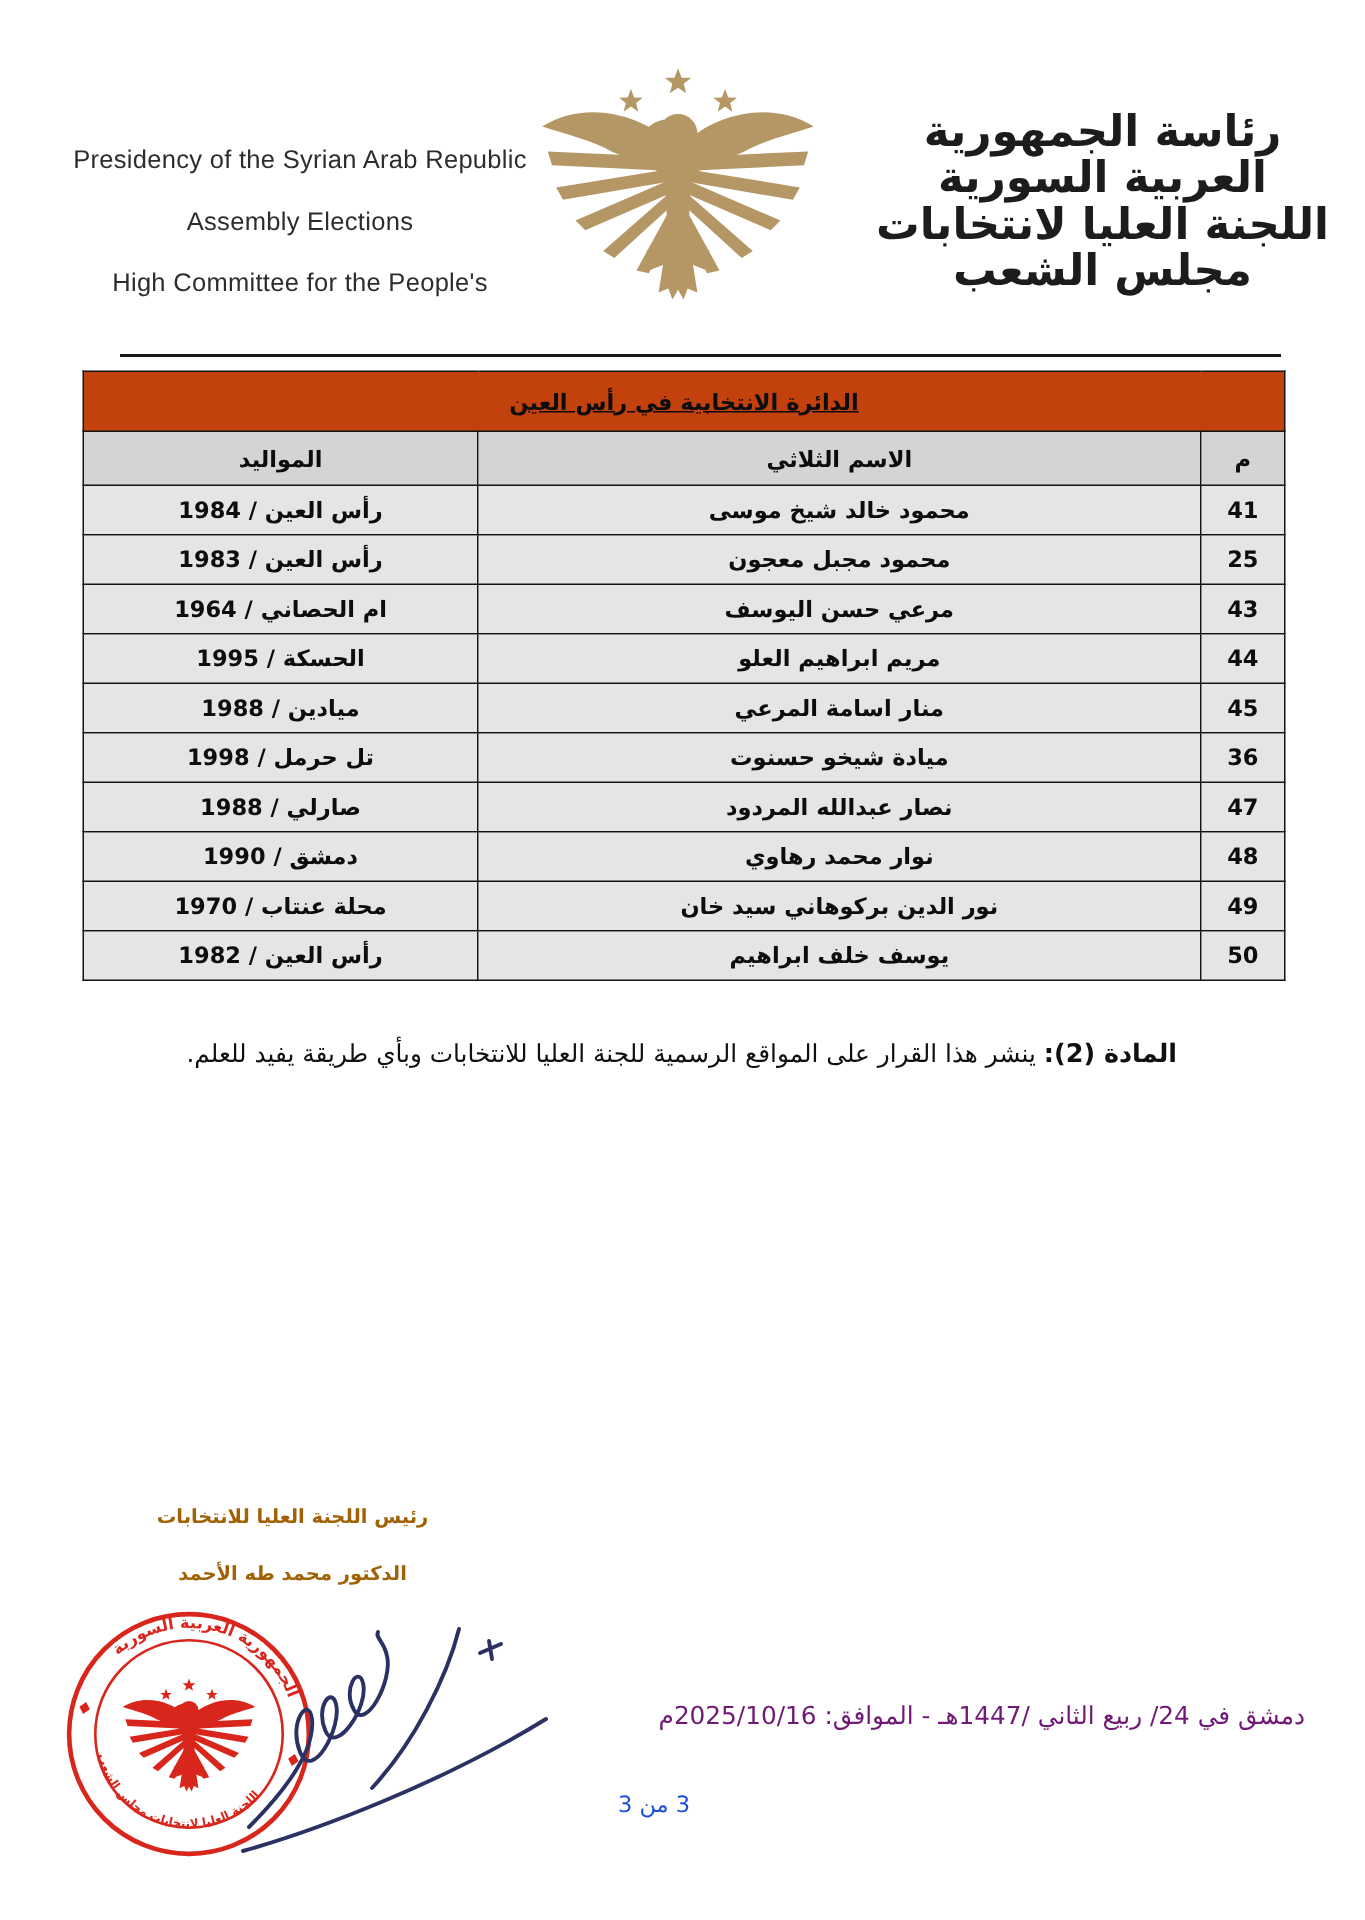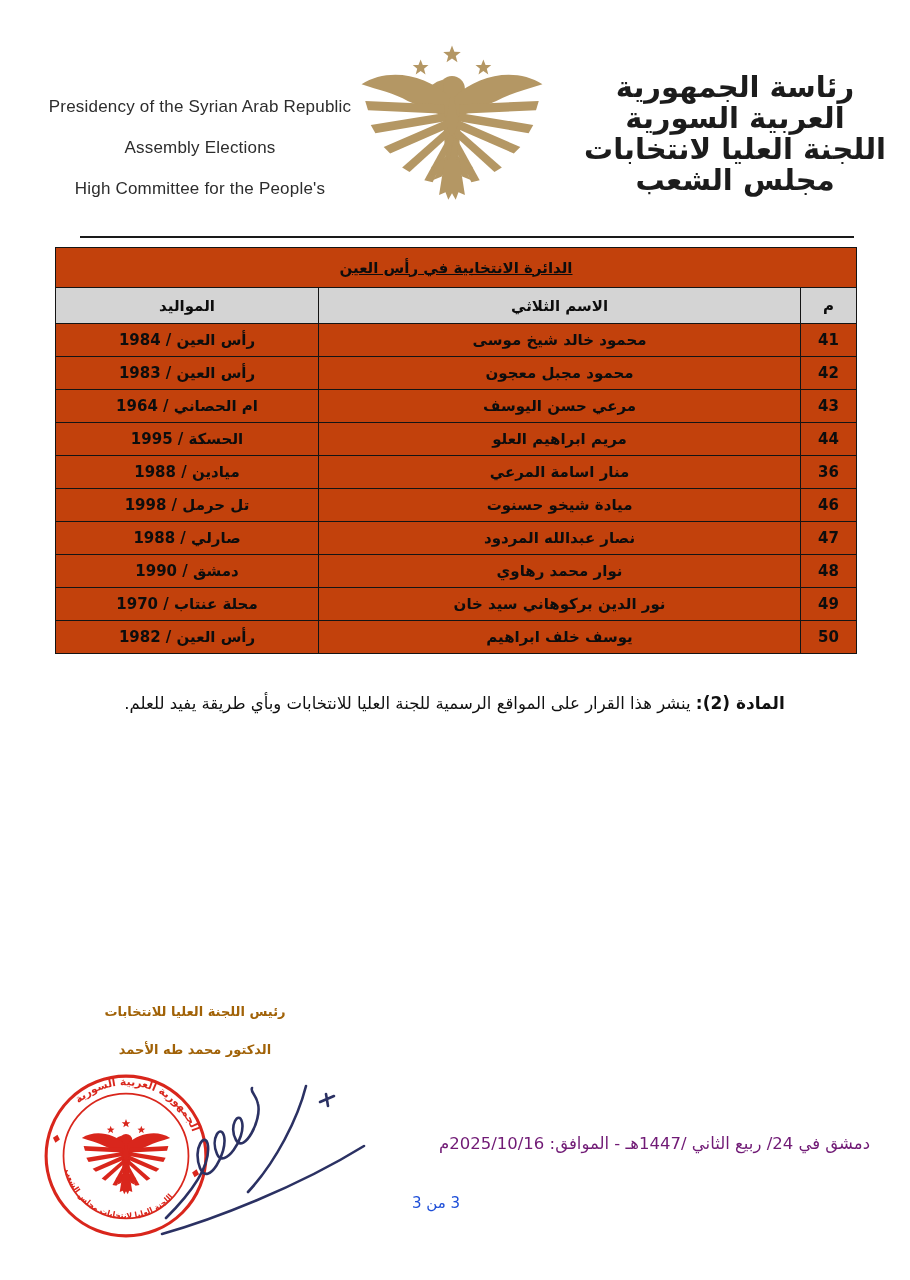--- a/index.html
+++ b/index.html
@@ -26,21 +26,21 @@
   table.doc {
     position:absolute; left:55px; top:247px; width:801px;
     border-collapse:collapse; direction:rtl; table-layout:fixed;
   }
   table.doc td {
     border:1.6px solid #141414; text-align:center; vertical-align:middle;
     font-weight:bold; font-size:15px; color:#0d0d0d; overflow:hidden; white-space:nowrap;
   }
   td.t-title { height:40px; background:#c2410c; font-size:19px;text-decoration:underline; }
   tr.hdr td  { height:36px; background:#d4d4d4; font-size:15px;text-align:center; }
-  tr.row td  { height:33px; background:#c2410c; }
+  tr.row td  { height:33px; background:#e5e5e5; }
   col.c-no    { width:56px; }
   col.c-name  { width:482px; }
   col.c-birth { width:263px; }
   
   .article {
     position:absolute; right:55px; top:690px; width:801px;
     direction:rtl; text-align:center; font-size:16.5px; color:#101010; line-height:26px;
   }
   .article .lbl { font-weight:bold; font-size:17px; }
   
@@ -129,45 +129,45 @@
       </tr>
     </tbody>
     <tbody id="rows-body">
     <tr class="row">
       <td class="f-num">41</td>
       <td class="f-name">محمود خالد شيخ موسى</td>
       <td class="f-birth">رأس العين / 1984</td>
     </tr>
 
     <tr class="row">
-      <td class="f-num">42</td>
+      <td class="f-num">25</td>
       <td class="f-name">محمود مجبل معجون</td>
       <td class="f-birth">رأس العين / 1983</td>
     </tr>
 
     <tr class="row">
       <td class="f-num">43</td>
       <td class="f-name">مرعي حسن اليوسف</td>
       <td class="f-birth">ام الحصاني / 1964</td>
     </tr>
 
     <tr class="row">
       <td class="f-num">44</td>
       <td class="f-name">مريم ابراهيم العلو</td>
       <td class="f-birth">الحسكة / 1995</td>
     </tr>
 
     <tr class="row">
-      <td class="f-num">36</td>
+      <td class="f-num">45</td>
       <td class="f-name">منار اسامة المرعي</td>
       <td class="f-birth">ميادين / 1988</td>
     </tr>
 
     <tr class="row">
-      <td class="f-num">46</td>
+      <td class="f-num">36</td>
       <td class="f-name">ميادة شيخو حسنوت</td>
       <td class="f-birth">تل حرمل / 1998</td>
     </tr>
 
     <tr class="row">
       <td class="f-num">47</td>
       <td class="f-name">نصار عبدالله المردود</td>
       <td class="f-birth">صارلي / 1988</td>
     </tr>
 

